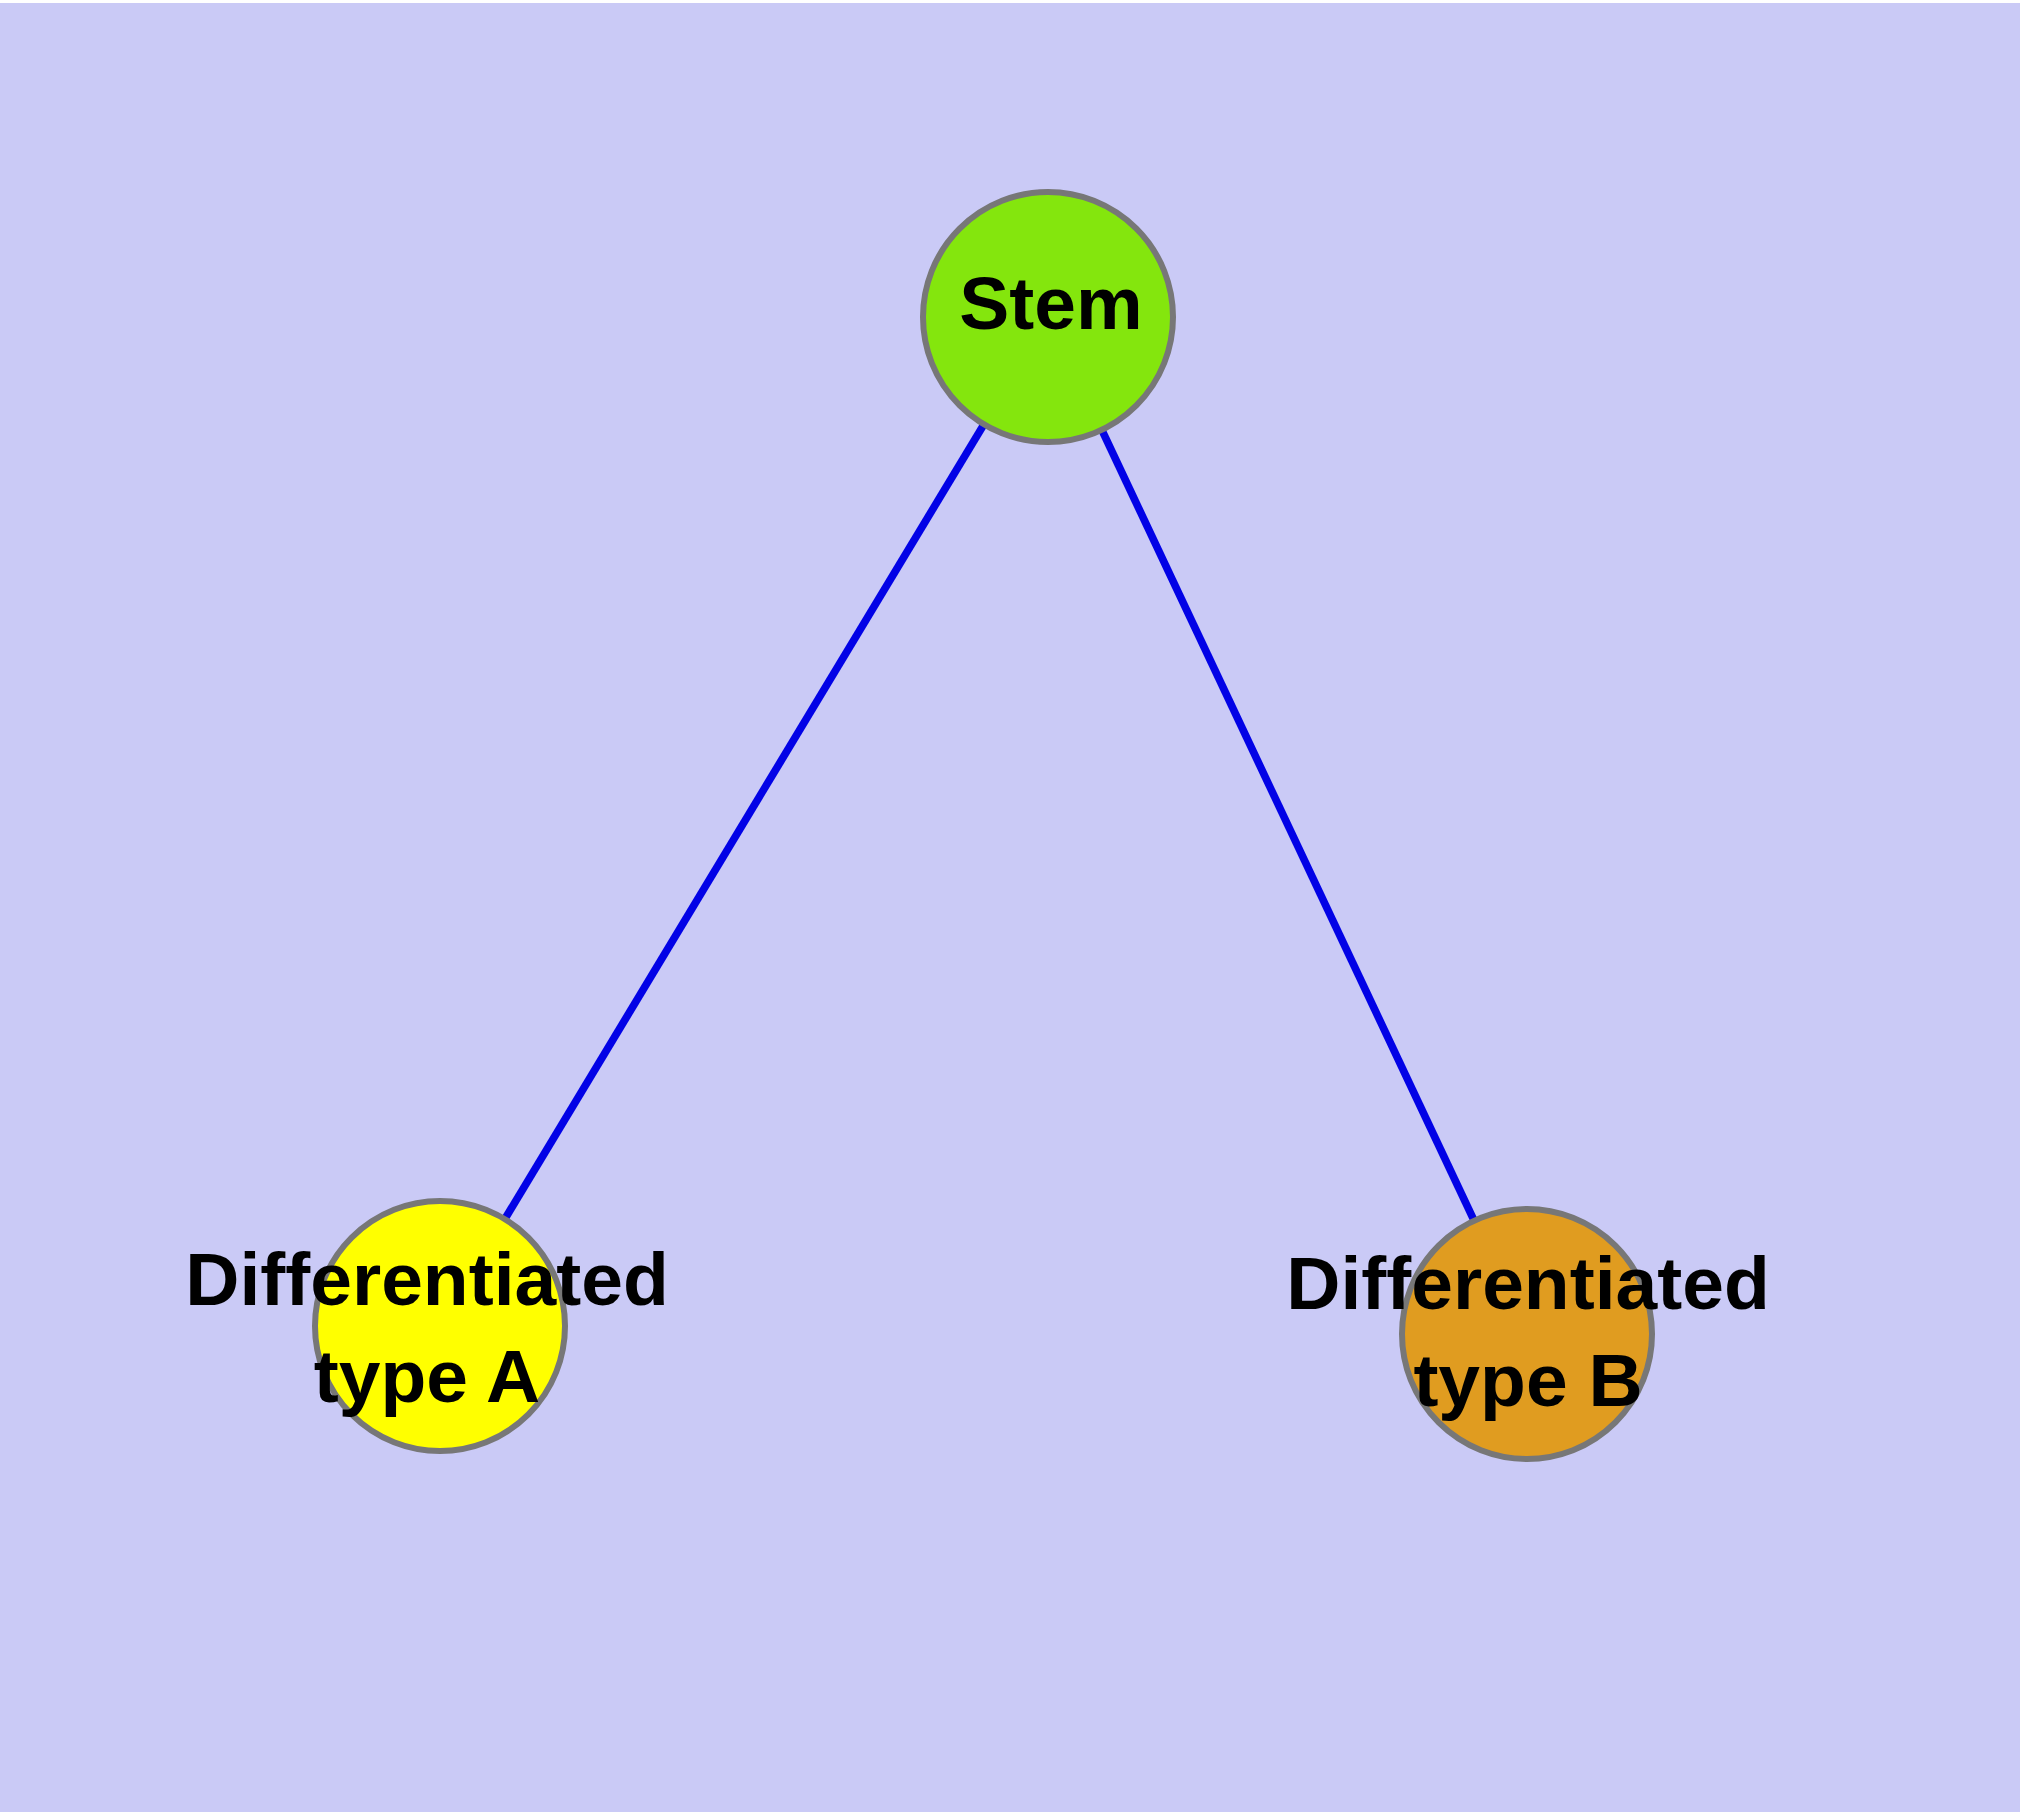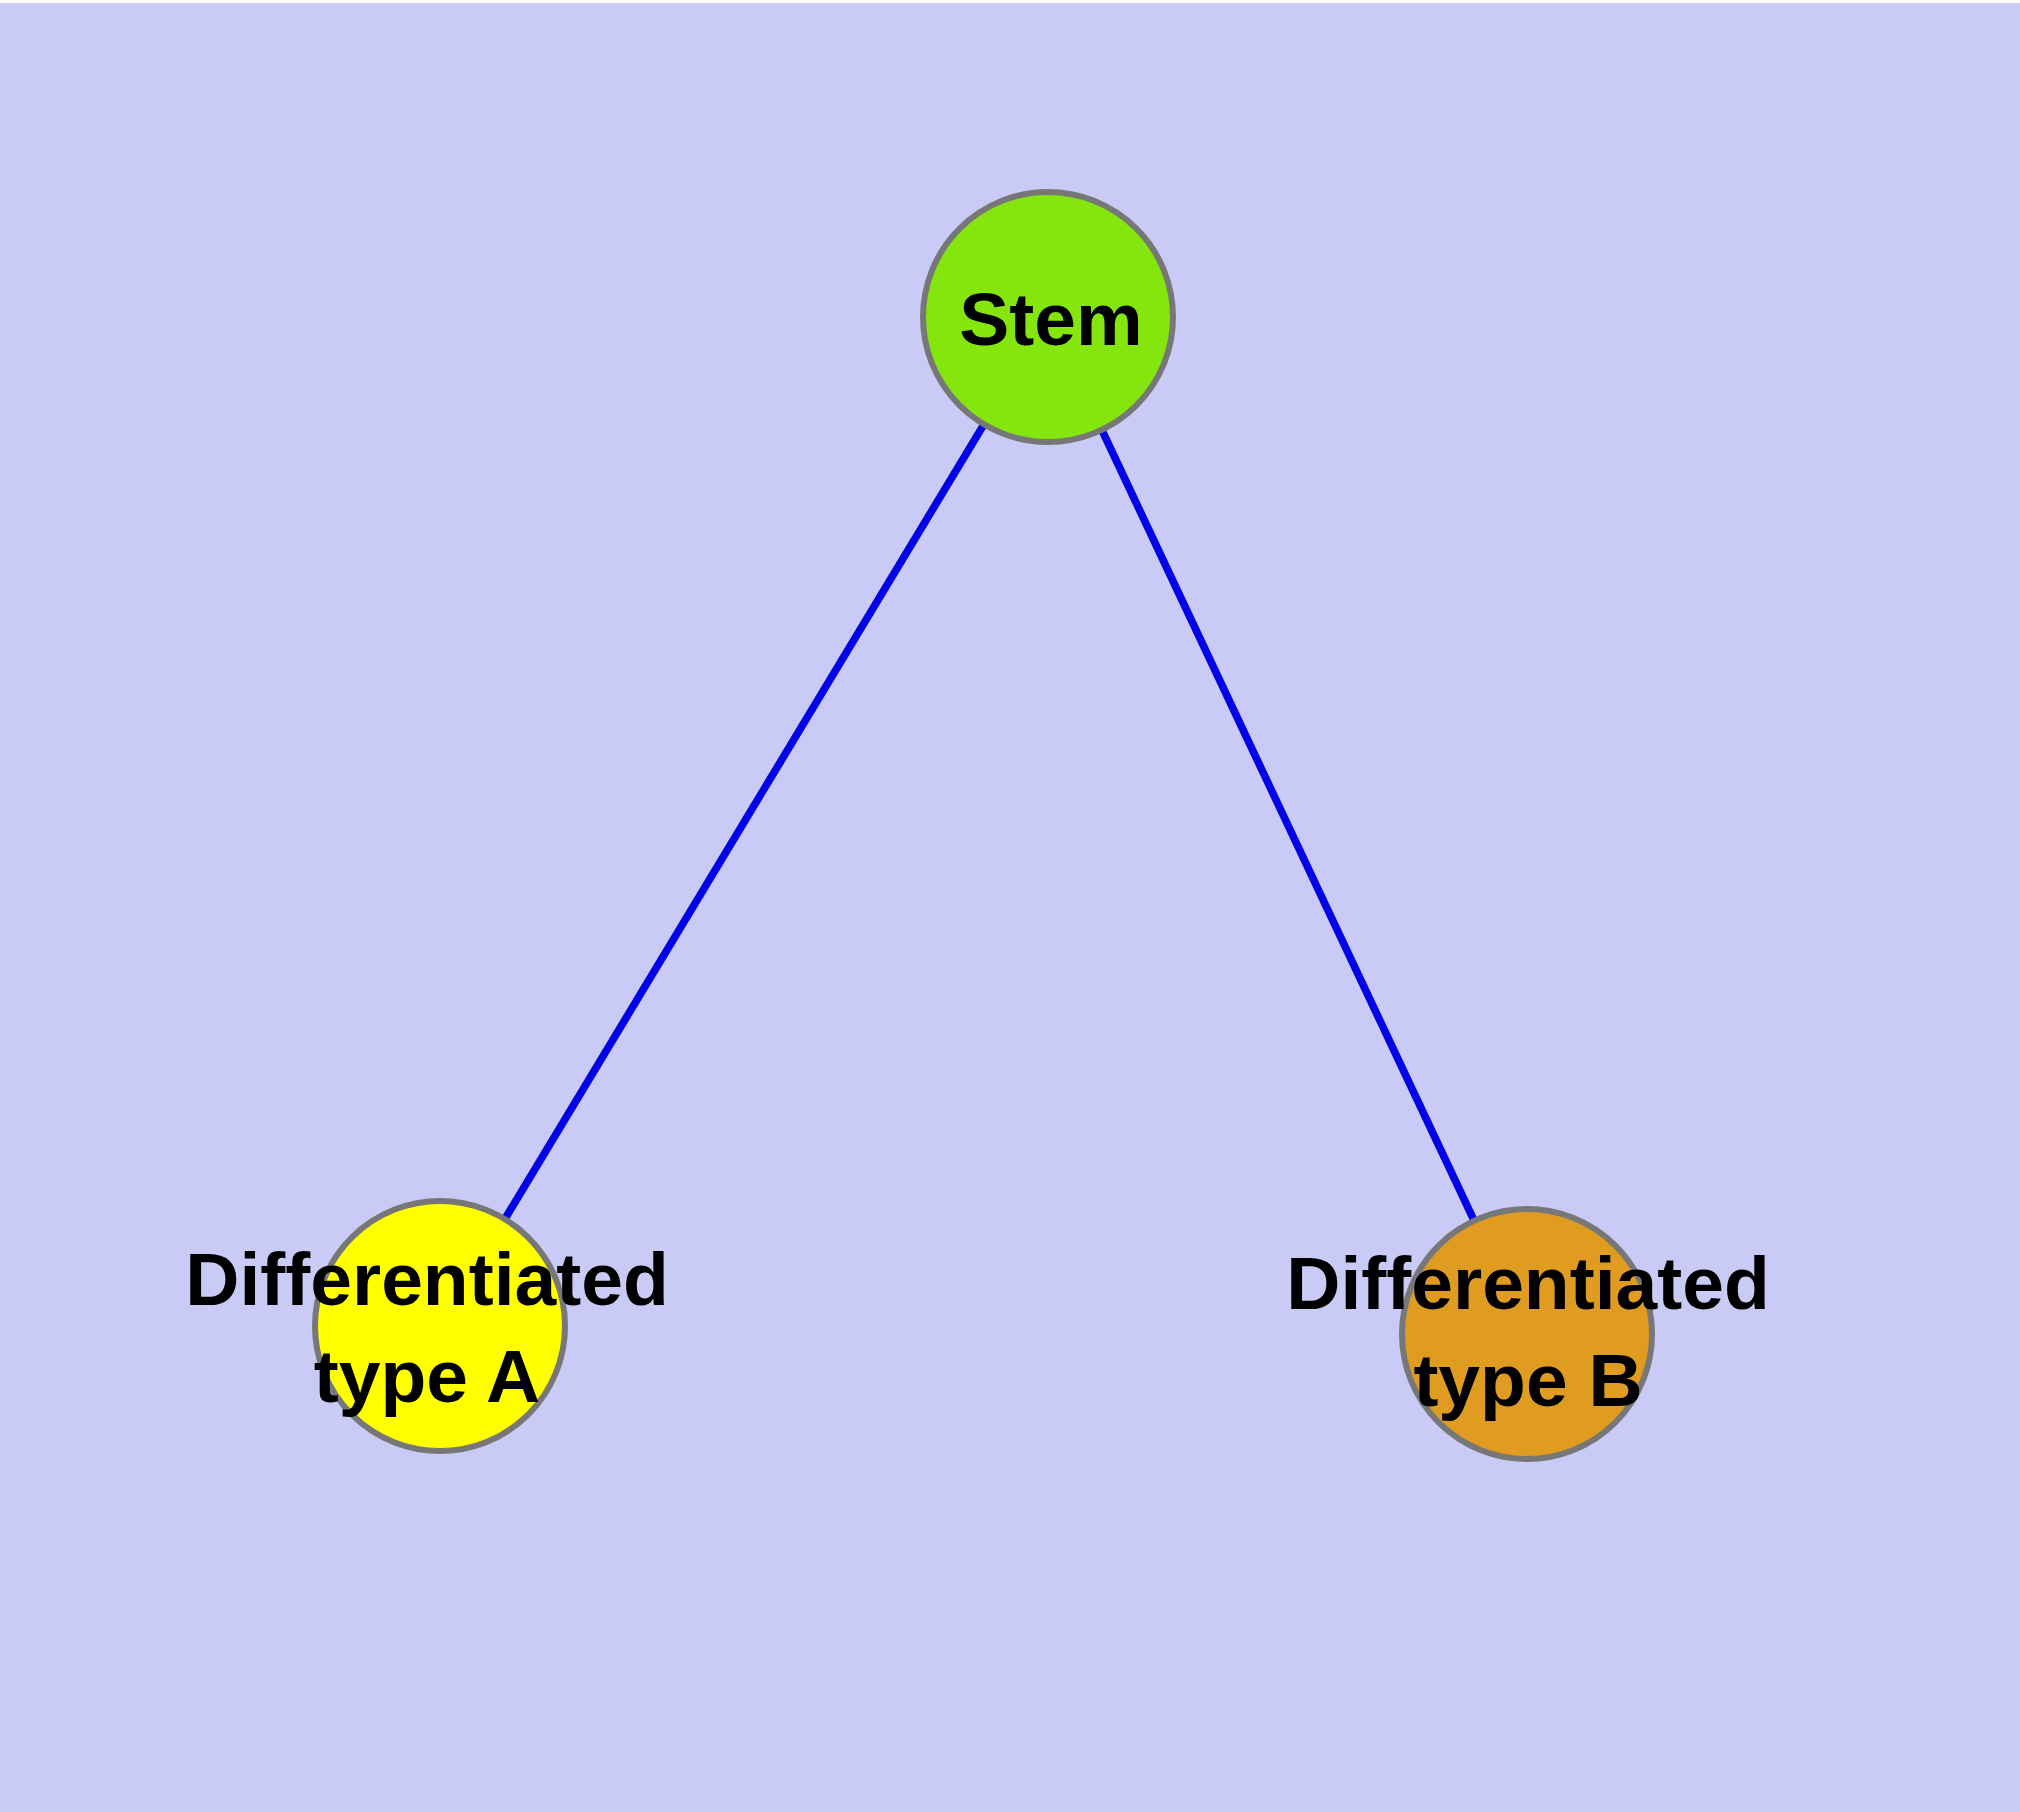--- a/index.html
+++ b/index.html
@@ -47,21 +47,21 @@
     position: absolute;
     transform: translate(-50%, -50%);
     font-weight: bold;
     font-size: 75px;
     line-height: 97px;
     color: #000000;
     white-space: pre-line;
     text-align: center;
     z-index: 3;
   }
-  .label-stem { left: 1051px; top: 319px; }
+  .label-stem { left: 1051px; top: 303px; }
   .label-a    { left: 427px;  top: 1328px; }
   .label-b    { left: 1528px; top: 1332px; }
 </style>
 </head>
 <body>
 
 <div class="canvas" style="background: rgb(202, 202, 246);">
 
   <svg class="edges" width="2021" height="1812" viewBox="0 0 2384 2138">
     <line class="edge" x1="1237" y1="374" x2="519" y2="1565" stroke="#0202E6"></line>

